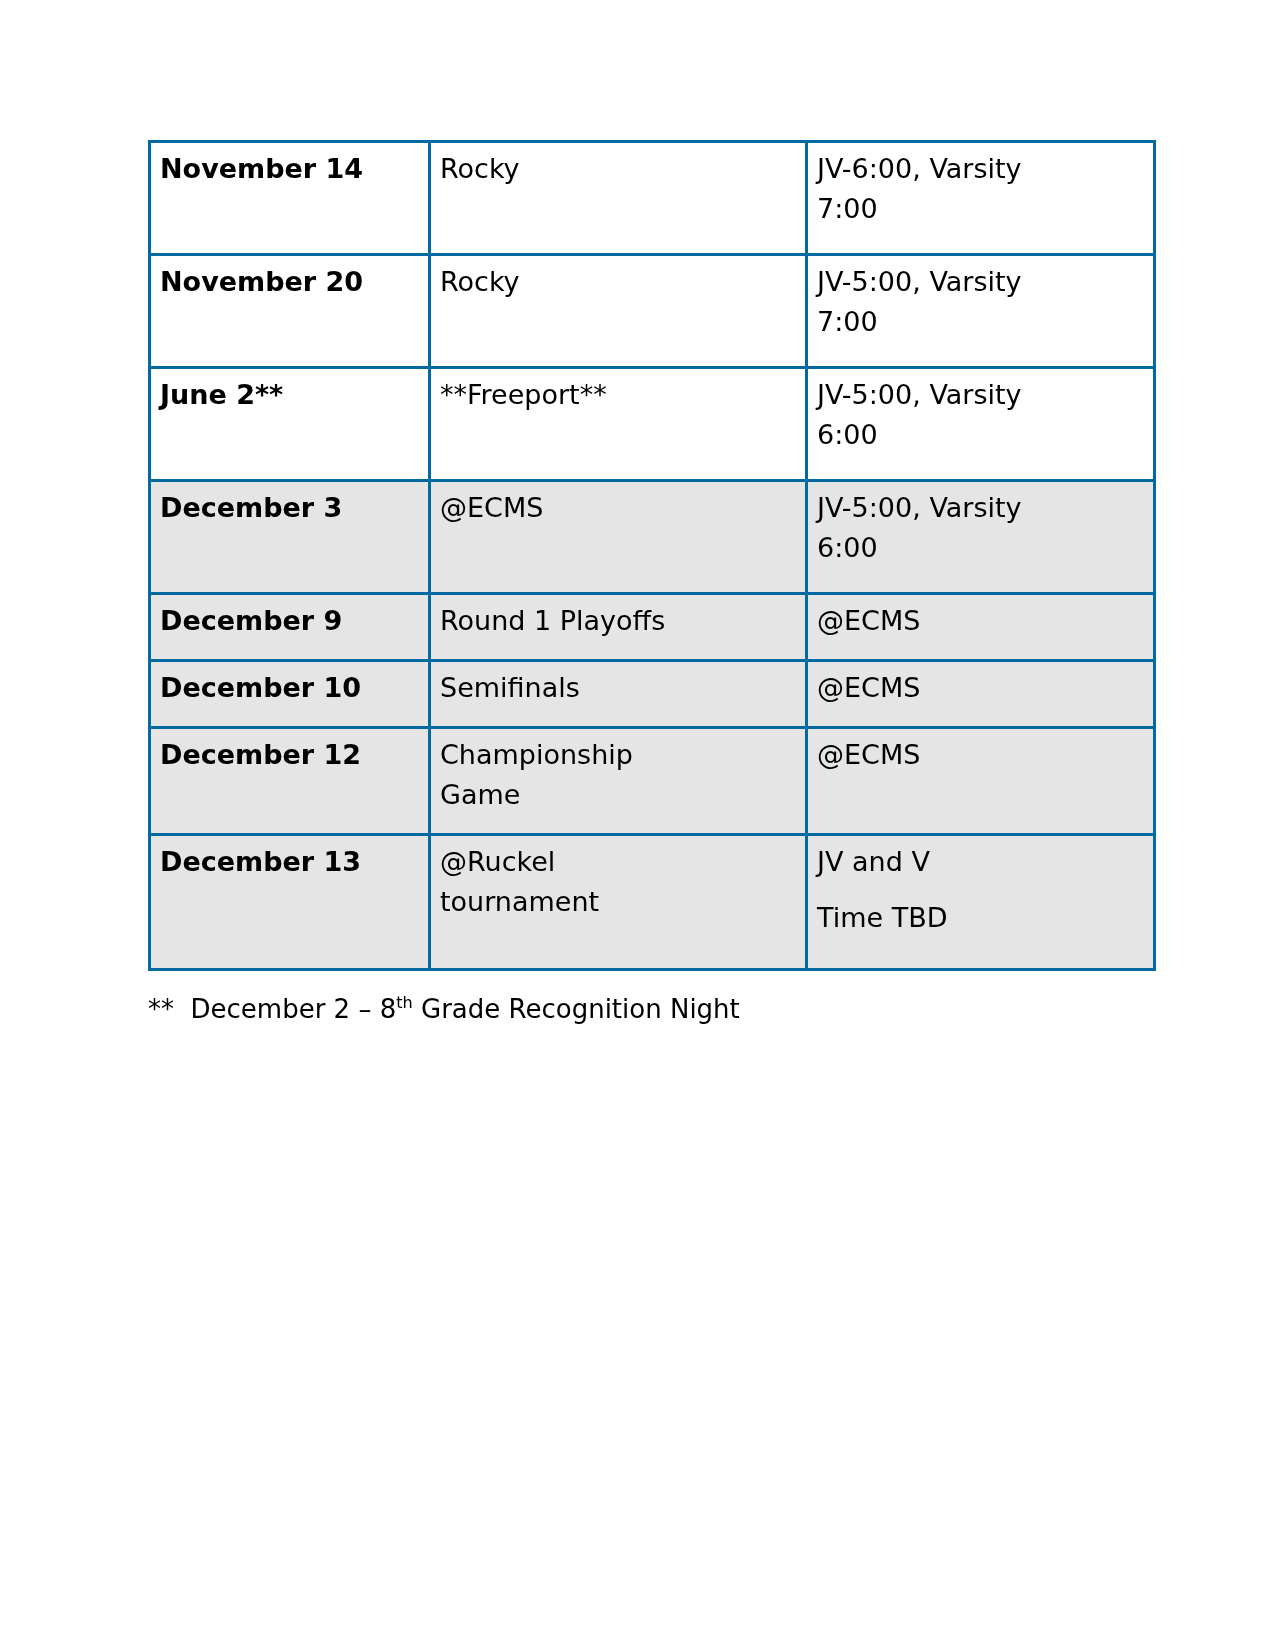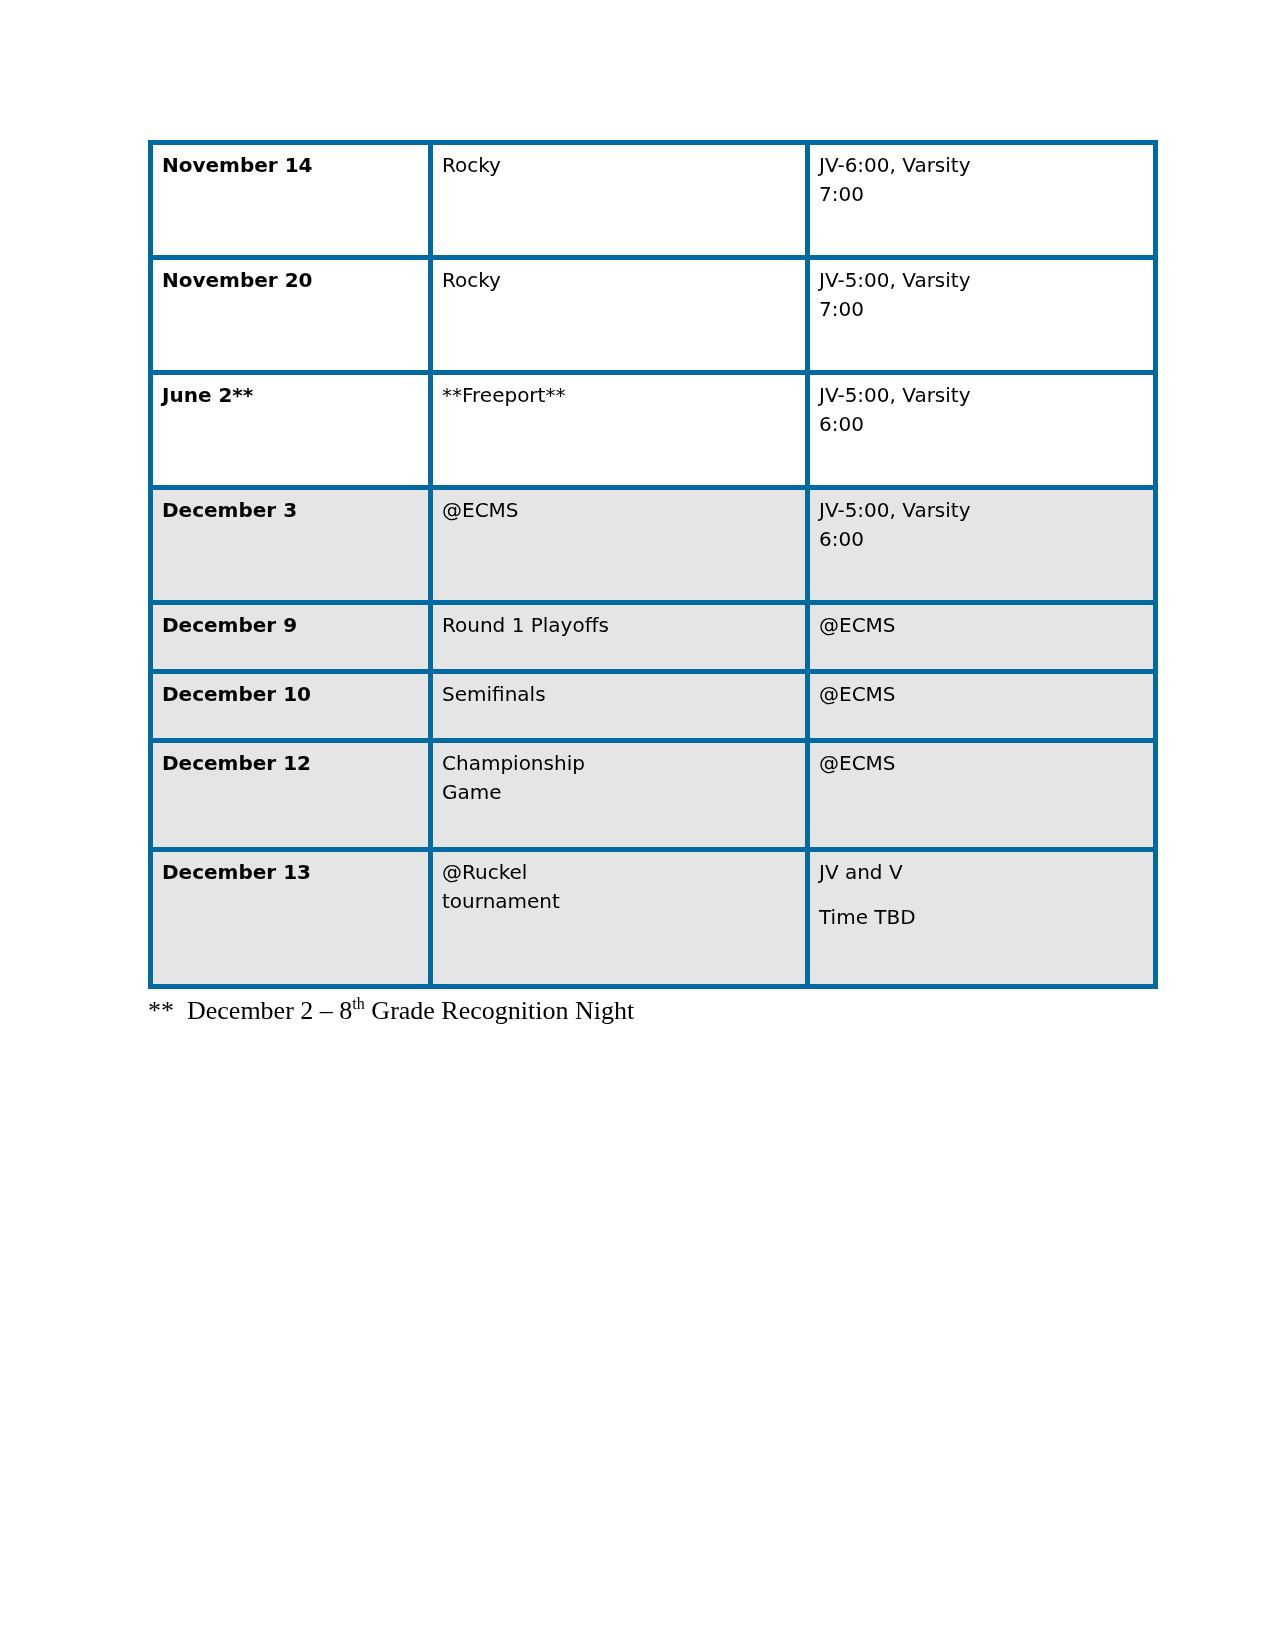--- a/index.html
+++ b/index.html
@@ -31,50 +31,49 @@
     border-collapse: collapse;
     table-layout: fixed;
     width: 1005px;
     border: 1px solid #000000;
   }
   table.schedule col.c-date  { width: 280px; }
   table.schedule col.c-opp   { width: 377px; }
   table.schedule col.c-time  { width: 348px; }
 
   table.schedule td {
-    border: 5px solid #0369a1;
+    border: 3px solid #0369a1;
     vertical-align: top;
     padding: 6px 6px 6px 9px;
-    font-size: 20px;
+    font-size: 27px;
     line-height: 1.47;
     font-weight: normal;
     background: #ffffff;
   }
   table.schedule td.date {
     font-weight: bold;
   }
   table.schedule tr.shaded td {
     background: #e5e5e5;
   }
   
   table.schedule tr.h-tall  td { height: 98px; }
   table.schedule tr.h-short td { height: 52px; }
   table.schedule tr.h-mid   td { height: 92px; }
   table.schedule tr.h-last  td { height: 120px; }
 
   .cell-line { display: block; }
   .cell-line.gap { margin-top: 16px; }
 
   .footnote {
-    margin-top: 4px;
+    margin-top: 20px;
     font-size: 26px;
     line-height: 1.4;
     white-space: pre;
     padding-left: 0px;
-    font-family: Liberation Serif, serif;
   }
   .footnote sup {
     font-size: 0.62em;
     vertical-align: super;
     line-height: 0;
   }
 </style>
 </head>
 <body>
 

